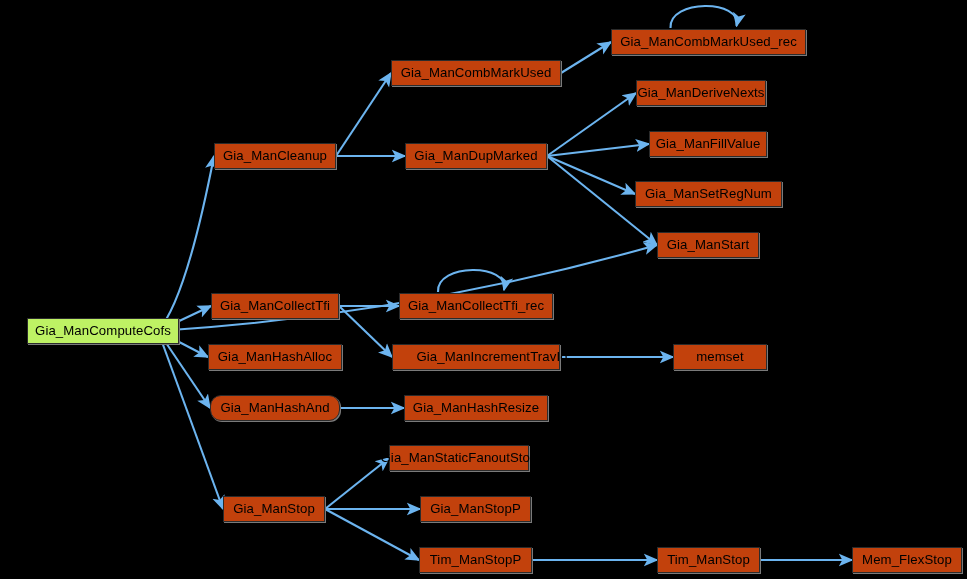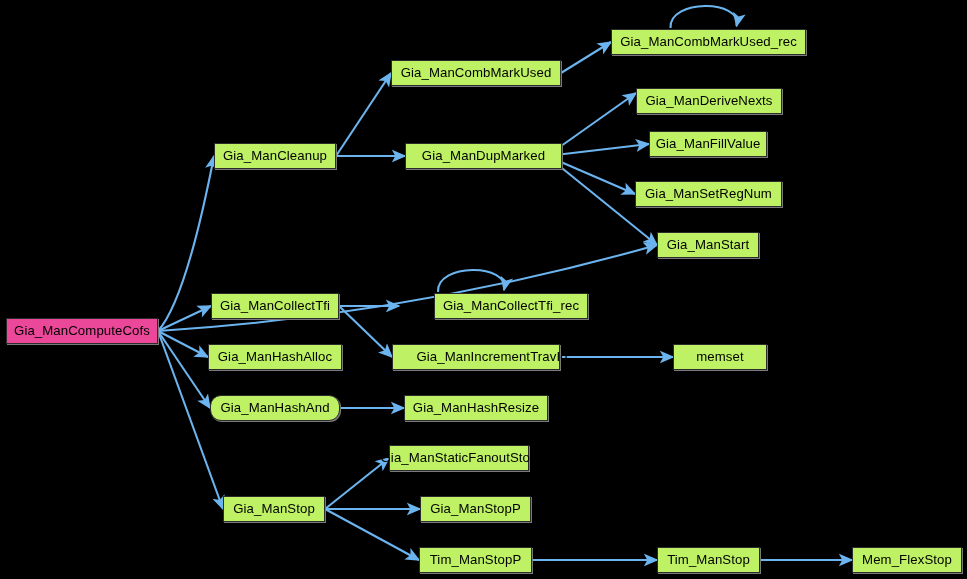--- a/index.html
+++ b/index.html
@@ -22,32 +22,33 @@
     width: 967px;
     height: 579px;
     pointer-events: none;
   }
   .node {
     position: absolute;
     box-sizing: border-box;
     display: flex;
     align-items: center;
     justify-content: center;
-    background: #bef264;
+    background: #c2410c;
     border: 1px solid #2b2b2b;
     box-shadow: 1px 1px 0 0 #7a7a7a;
     color: #000000;
     font-size: 13.2px;
     line-height: 1;
     white-space: nowrap;
     letter-spacing: 0.1px;
     cursor: pointer;
   }
   .node.root {
-    background: #ec4899;
+    background: #bef264;
+    margin-left: 21px;
   }
   .node-label {
     pointer-events: none;
   }
 </style>
 </head>
 <body>
 
 <div id="graph-canvas">
   <svg id="edge-layer" viewBox="0 0 967 579">
@@ -97,45 +98,45 @@
       </div>
       <div class="node" style="left: 210px; top: 395px; width: 130px; height: 26px; border-radius: 11px;">
         <span class="node-label">Gia_ManHashAnd</span>
       </div>
       <div class="node" style="left: 223px; top: 496px; width: 102px; height: 26px;">
         <span class="node-label">Gia_ManStop</span>
       </div>
       <div class="node" style="left: 391px; top: 60px; width: 170px; height: 26px;">
         <span class="node-label">Gia_ManCombMarkUsed</span>
       </div>
-      <div class="node" style="left: 405px; top: 143px; width: 157px; height: 26px;">
+      <div class="node" style="left: 405px; top: 143px; width: 142px; height: 26px;">
         <span class="node-label">Gia_ManDupMarked</span>
       </div>
-      <div class="node" style="left: 399px; top: 293px; width: 154px; height: 26px; margin-left: 35px;">
+      <div class="node" style="left: 399px; top: 293px; width: 154px; height: 26px;">
         <span class="node-label">Gia_ManCollectTfi_rec</span>
       </div>
       <div class="node" style="left: 392px; top: 344px; width: 168px; height: 26px; padding-left: 32px;">
         <span class="node-label">Gia_ManIncrementTravId</span>
       </div>
       <div class="node" style="left: 404px; top: 395px; width: 144px; height: 26px;">
         <span class="node-label">Gia_ManHashResize</span>
       </div>
       <div class="node" style="left: 389px; top: 445px; width: 140px; height: 26px;">
         <span class="node-label">Gia_ManStaticFanoutStop</span>
       </div>
       <div class="node" style="left: 420px; top: 496px; width: 111px; height: 26px;">
         <span class="node-label">Gia_ManStopP</span>
       </div>
       <div class="node" style="left: 419px; top: 547px; width: 113px; height: 26px;">
         <span class="node-label">Tim_ManStopP</span>
       </div>
       <div class="node" style="left: 611px; top: 29px; width: 195px; height: 26px;">
         <span class="node-label">Gia_ManCombMarkUsed_rec</span>
       </div>
-      <div class="node" style="left: 636px; top: 88px; width: 146px; height: 26px;">
+      <div class="node" style="left: 636px; top: 80px; width: 130px; height: 26px;">
         <span class="node-label">Gia_ManDeriveNexts</span>
       </div>
       <div class="node" style="left: 649px; top: 131px; width: 118px; height: 26px;">
         <span class="node-label">Gia_ManFillValue</span>
       </div>
       <div class="node" style="left: 635px; top: 181px; width: 147px; height: 26px;">
         <span class="node-label">Gia_ManSetRegNum</span>
       </div>
       <div class="node" style="left: 657px; top: 232px; width: 102px; height: 26px;">
         <span class="node-label">Gia_ManStart</span>

